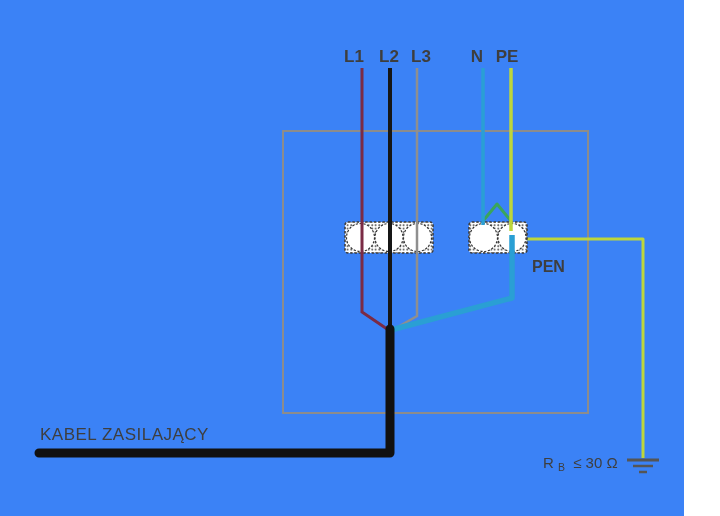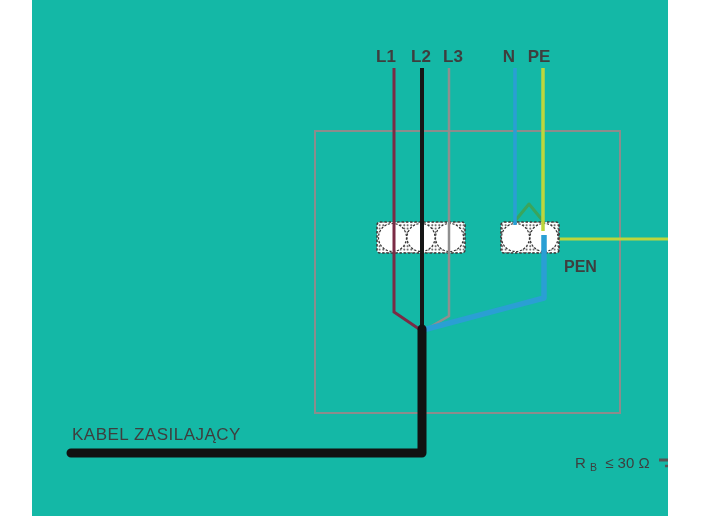--- a/index.html
+++ b/index.html
@@ -3,25 +3,24 @@
 <meta charset="utf-8">
 <style>
   html, body {
     margin: 0;
     padding: 0;
     background: #ffffff;
     font-family: "Liberation Sans", sans-serif;
   }
   .canvas {
     position: relative;
-    width: 636px;
+    width: 684px;
     height: 516px;
-    background: #14b8a6;
+    background: #3b82f6;
     overflow: hidden;
-    margin-left: 32px;
   }
   svg { display: block; }
   text {
     font-family: "Liberation Sans", sans-serif;
   }
   .lbl-bold { font-weight: bold; font-size: 17px; }
   .lbl-pen  { font-weight: bold; font-size: 16px; }
   .lbl-cable{ font-weight: normal; font-size: 17px; letter-spacing: 0.5px; }
   .lbl-res  { font-weight: normal; font-size: 15px; }
   .block-rect {

